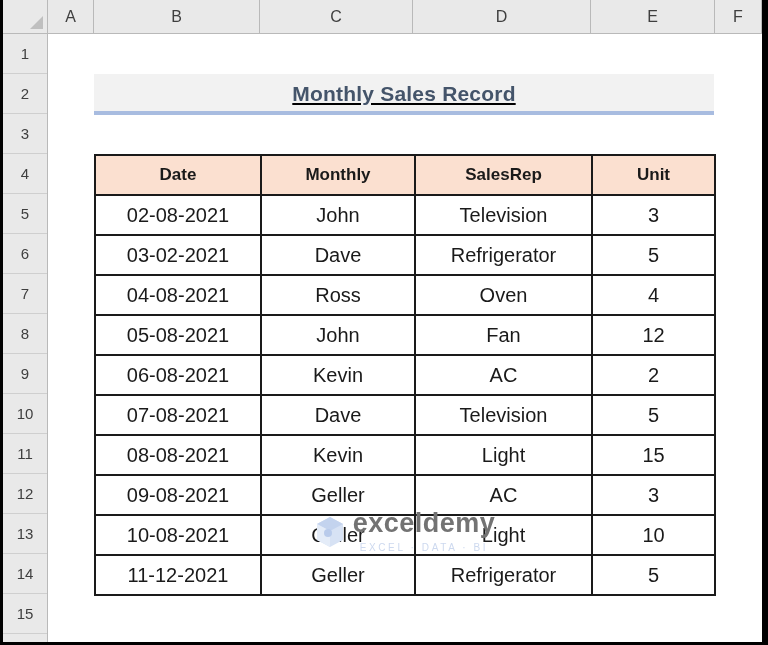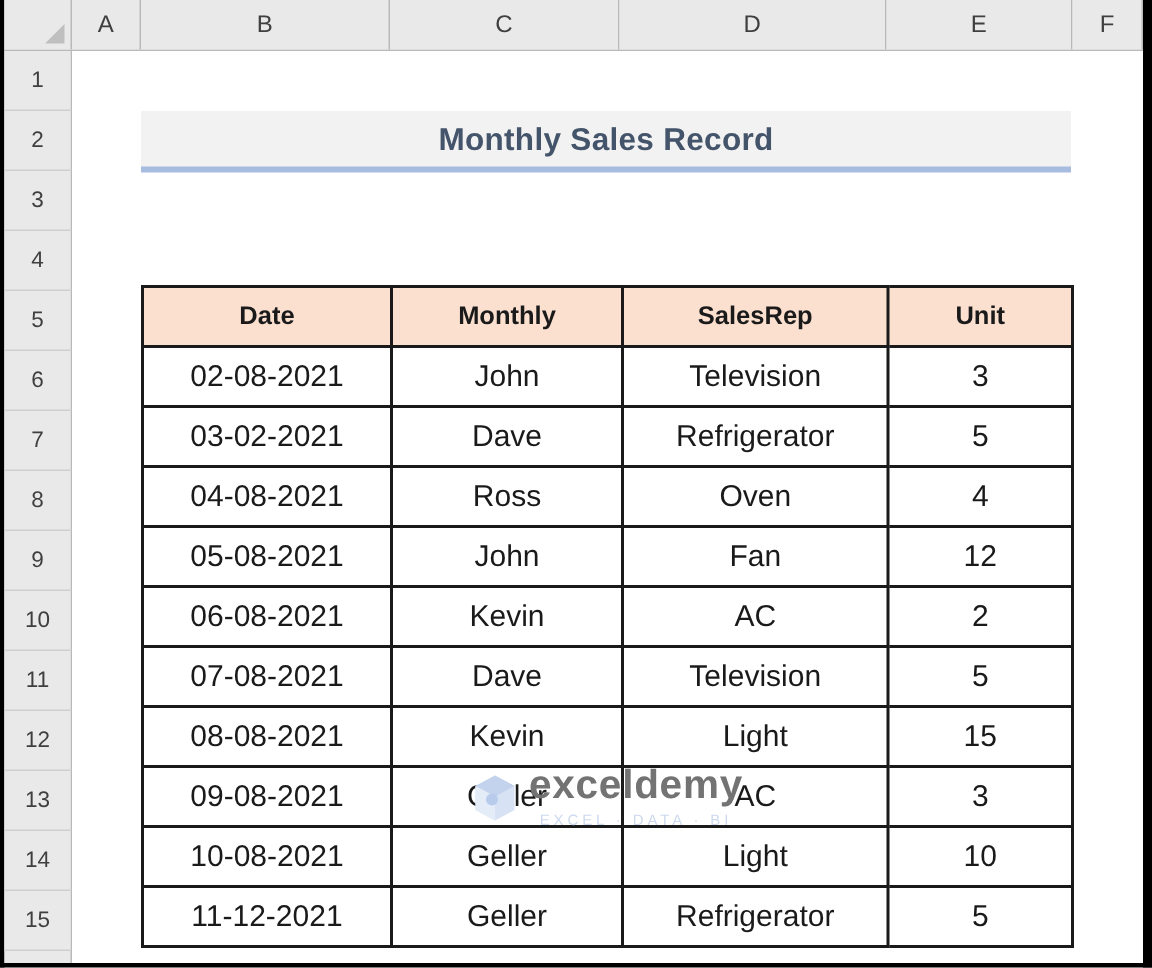--- a/index.html
+++ b/index.html
@@ -105,20 +105,21 @@
     position: absolute;
     left: 46px;
     top: 40px;
     width: 620px;
     height: 40px;
     background: #f2f2f2;
     display: flex;
     align-items: center;
     justify-content: center;
     box-sizing: border-box;
+    text-decoration: underline;
   }
   .title-text {
     font-size: 21px;
     font-weight: bold;
     color: #44546a;
     letter-spacing: 0.2px;
     font-family: "Liberation Sans", sans-serif;
   }
   .title-underline {
     position: absolute;
@@ -130,21 +131,20 @@
   }
 
   
   .data-table {
     position: absolute;
     left: 46px;
     top: 120px;
     width: 620px;
     border-collapse: collapse;
     table-layout: fixed;
-    margin-top: 36px;
   }
   .data-table th,
   .data-table td {
     border: 2px solid #1a1a1a;
     height: 40px;
     padding: 0;
     text-align: center;
     vertical-align: middle;
     font-family: "Liberation Sans", sans-serif;
     color: #1a1a1a;

